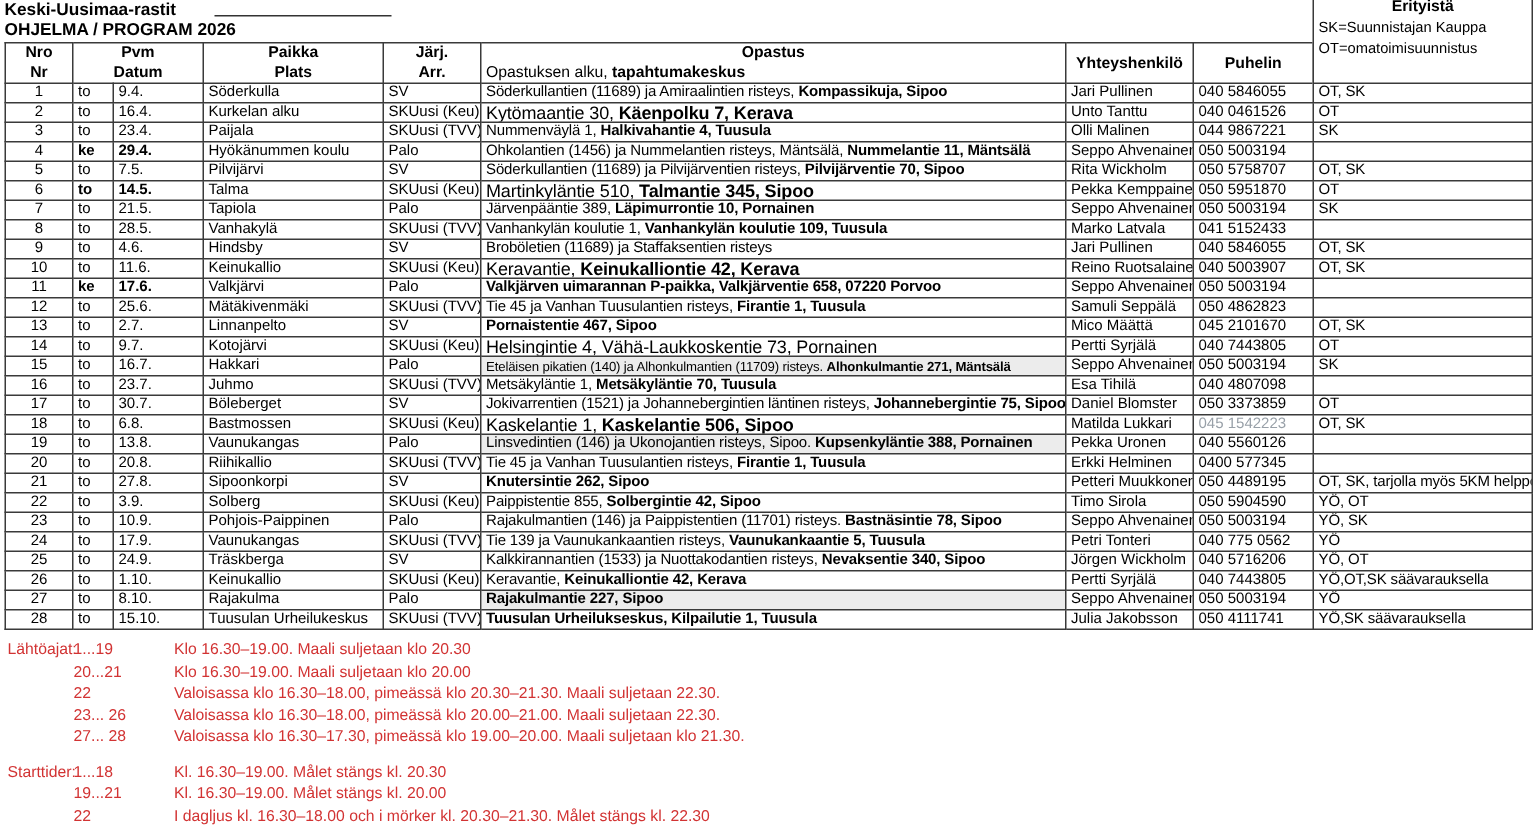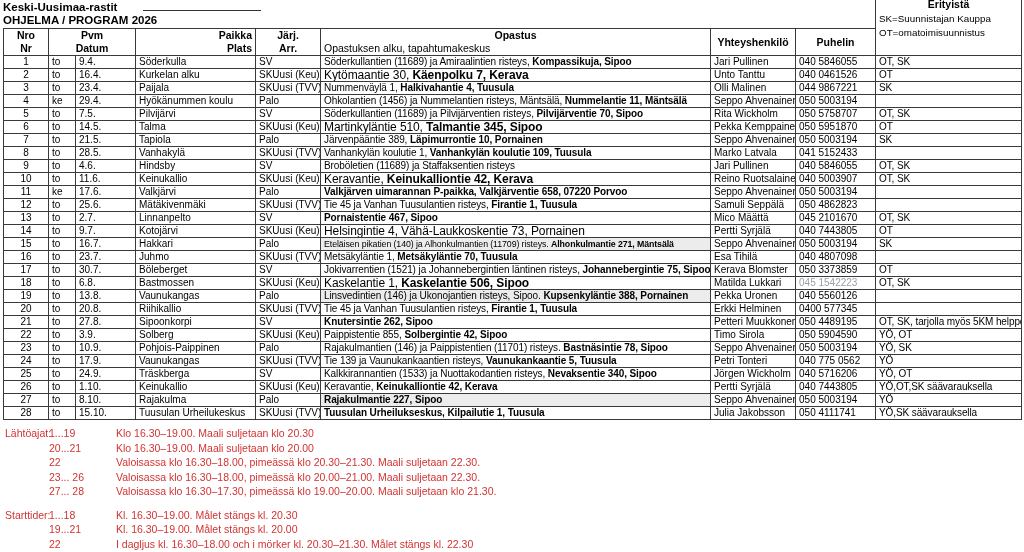--- a/index.html
+++ b/index.html
@@ -14,42 +14,42 @@
   .doc-title { font-size:11.5px; font-weight:bold; line-height:13px; }
   .doc-subtitle { font-size:11.5px; font-weight:bold; line-height:13px; }
   .title-rule { position:absolute; left:143px; top:10px; width:118px; border-top:1.5px solid #333; }
 
   table.schedule { border-collapse:collapse; table-layout:fixed; width:1018px; margin-top:1px; }
   .schedule th, .schedule td {
     border:1px solid var(--line); padding:0 3px; overflow:hidden; white-space:nowrap;
   }
   .schedule thead tr { height:27px; }
   .schedule th { font-size:10.5px; font-weight:bold; line-height:13px; vertical-align:top; text-align:center; padding-top:0; }
-  th.h-paikka { text-align:right; }
+  th.h-paikka { text-align:center; }
   th.h-contact, th.h-phone { vertical-align:middle; }
   .hdr-line2-normal { font-weight:normal; text-align:left; }
   th.h-opastus .op-line1 { text-align:center; }
   th.h-erityista { position:relative; overflow:visible; }
   .erityista-box {
     position:absolute; left:-1px; right:-1px; bottom:-1px; height:60px;
     background:#fff; border:1px solid var(--line); padding:0 3px;
   }
   .erityista-box .e1 { font-size:10.5px; font-weight:bold; text-align:center; line-height:15px; }
   .erityista-box .e2 { font-size:9.8px; font-weight:normal; text-align:left; line-height:14px; }
 
   .schedule tbody td { height:12px; line-height:12px; font-size:10px; vertical-align:middle; }
   td.c-nro { text-align:center; }
   td.c-guide { letter-spacing:-0.1px; }
   td.c-guide.large { font-size:12px; }
   td.c-guide.small { font-size:8.8px; }
   td.c-guide.hl { background:var(--hl); }
   td.c-contact { font-size:9.8px; }
   td.c-special { font-size:9.5px; letter-spacing:-0.1px; }
   td.c-phone.muted { color:var(--muted); }
-  .b, td.b { font-weight:normal; }
+  .b, td.b { font-weight:bold; }
   .g-bold { font-weight:bold; }
 
   .notes { margin-top:6px; color:var(--red); font-size:10.5px; }
   .sched-group { display:flex; align-items:flex-start; }
   .sched-group + .sched-group { margin-top:9px; }
   .sched-label { width:46px; flex:0 0 46px; padding-left:2px; line-height:14.5px; }
   .sched-lines { flex:1; }
   .sched-line { line-height:14.5px; }
   .sched-range { display:inline-block; width:67px; }
 </style>
@@ -287,21 +287,21 @@
     <td class="c-phone">040 4807098</td>
     <td class="c-special"></td>
   </tr>
         <tr>
     <td class="c-nro">17</td>
     <td class="c-day">to</td>
     <td class="c-date">30.7.</td>
     <td class="c-place">Böleberget</td>
     <td class="c-arr">SV</td>
     <td class="c-guide"><span class="g-plain">Jokivarrentien (1521) ja Johannebergintien läntinen risteys, </span><span class="g-bold">Johannebergintie 75, Sipoo</span></td>
-    <td class="c-contact">Kerava Blomster</td>
+    <td class="c-contact">Daniel Blomster</td>
     <td class="c-phone">050 3373859</td>
     <td class="c-special">OT</td>
   </tr>
         <tr>
     <td class="c-nro">18</td>
     <td class="c-day">to</td>
     <td class="c-date">6.8.</td>
     <td class="c-place">Bastmossen</td>
     <td class="c-arr">SKUusi (Keu)</td>
     <td class="c-guide large"><span class="g-plain">Kaskelantie 1, </span><span class="g-bold">Kaskelantie 506, Sipoo</span></td>

